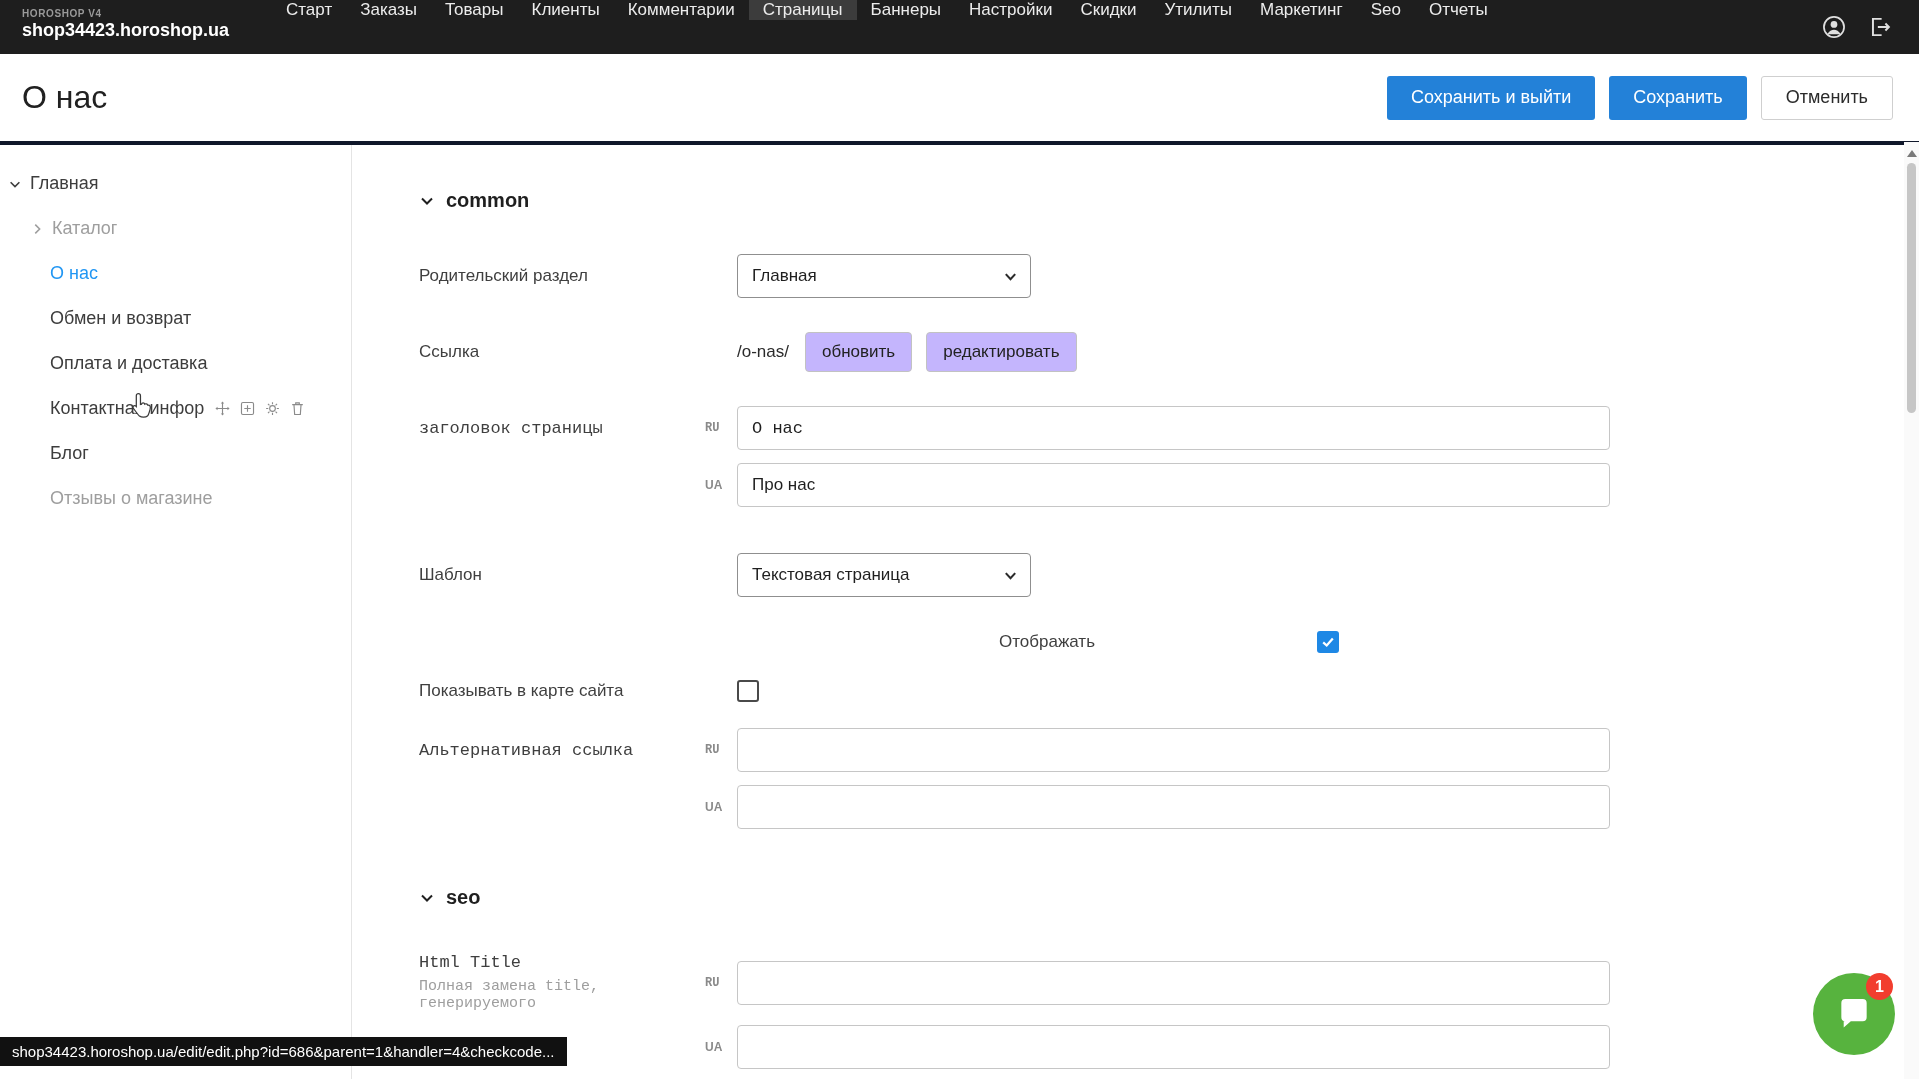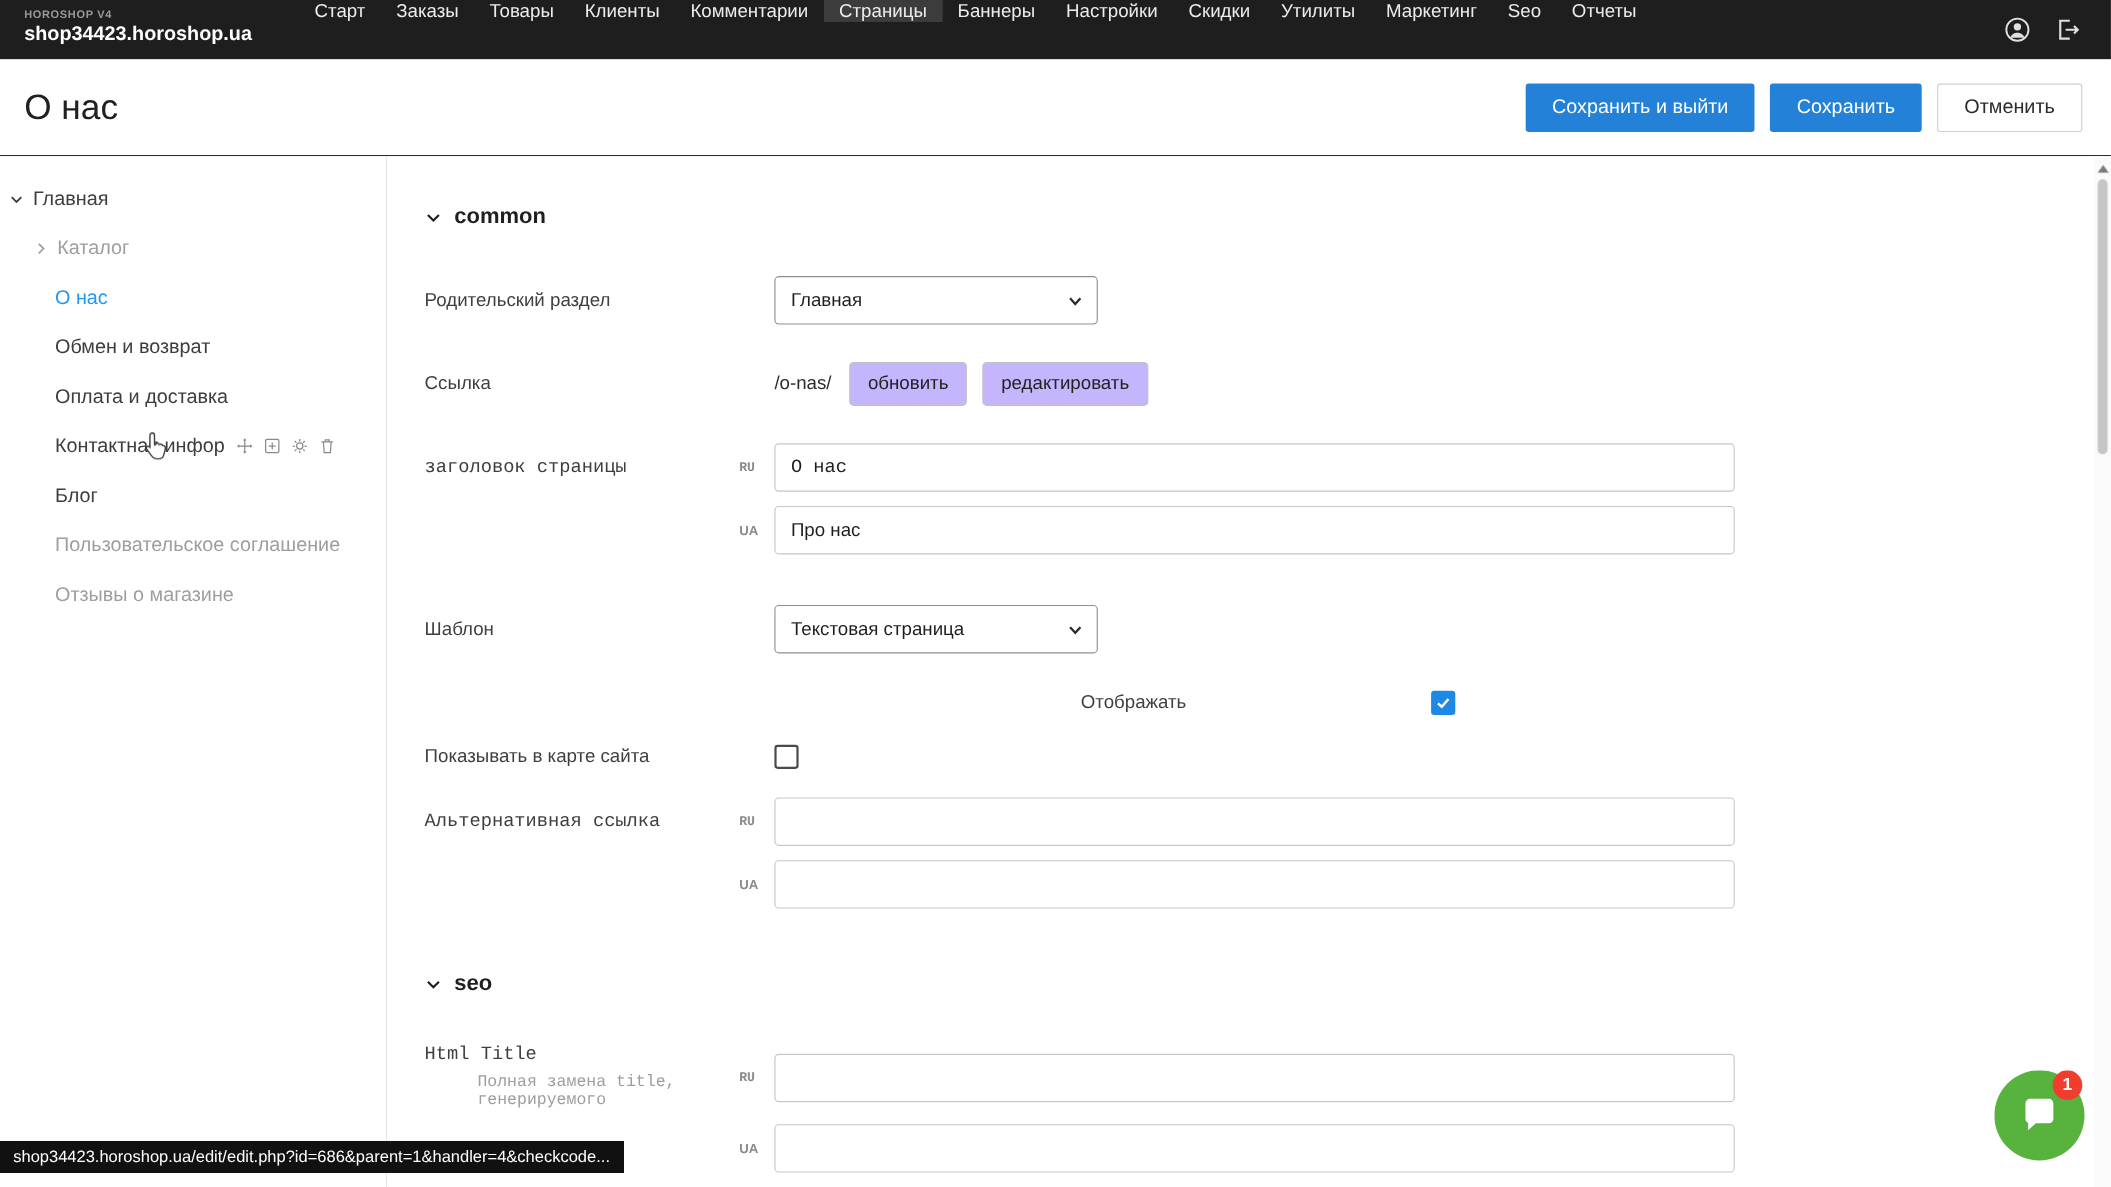--- a/index.html
+++ b/index.html
@@ -76,21 +76,22 @@
     border: none;
     cursor: pointer;
   }
   .btn-primary { background: #2381d8; color: #fff; text-align: center; }
   .btn-outline { background: #fff; border: 1px solid #cfcfcf; color: #2b2b2b; }
 
   
   .layout {
     display: flex;
     height: 938px;
-    border-top: 1px solid #0f172a;
+    border-top: 4px solid #0f172a;
+    gap: 33px;
   }
 
   
   .sidebar {
     width: 352px;
     border-right: 1px solid #e4e4e4;
     padding-top: 16px;
     flex-shrink: 0;
     background: #fff;
   }
@@ -142,21 +143,21 @@
   .mb-27 { margin-bottom: 27px; justify-content: center; }
   .mb-26 { margin-bottom: 26px; }
   .flabel {
     width: 286px;
     flex-shrink: 0;
     font-size: 17px;
     color: #3f3f3f;
   }
   .flabel.wide { width: 318px; }
   .flabel.stack { display: flex; flex-direction: column; gap: 6px; }
-  .hint { font-size: 15px; color: #9e9e9e; margin-left: 48px; }
+  .hint { font-size: 15px; color: #9e9e9e; }
   .lang {
     width: 32px;
     flex-shrink: 0;
     font-size: 12px;
     font-weight: bold;
     color: #8a8a8a;
   }
   .tinput {
     width: 873px;
     height: 44px;
@@ -388,23 +389,20 @@
           <svg width="17" height="17" viewBox="0 0 24 24" fill="none" stroke-width="1.6">
             <path d="M4.5 6.5 h15 M9.5 6 v-2 h5 v2 M7 6.5 l1 14 h8 l1-14"></path>
           </svg>
         </span>
       </span>
     </div>
     <div class="tree-item lvl1">
       <span>Блог</span>
     </div>
     <div class="tree-item lvl1 muted">
-      <span>Пользовательское соглашение</span>
-    </div>
-    <div class="tree-item lvl1 muted">
       <span>Отзывы о магазине</span>
     </div>
   </aside>
 
   <main class="content">
 
     <div class="section-header">
       <svg width="16" height="16" viewBox="0 0 16 16" fill="none" stroke-width="2">
           <polyline points="3,5.5 8,10.5 13,5.5"></polyline>
         </svg>

